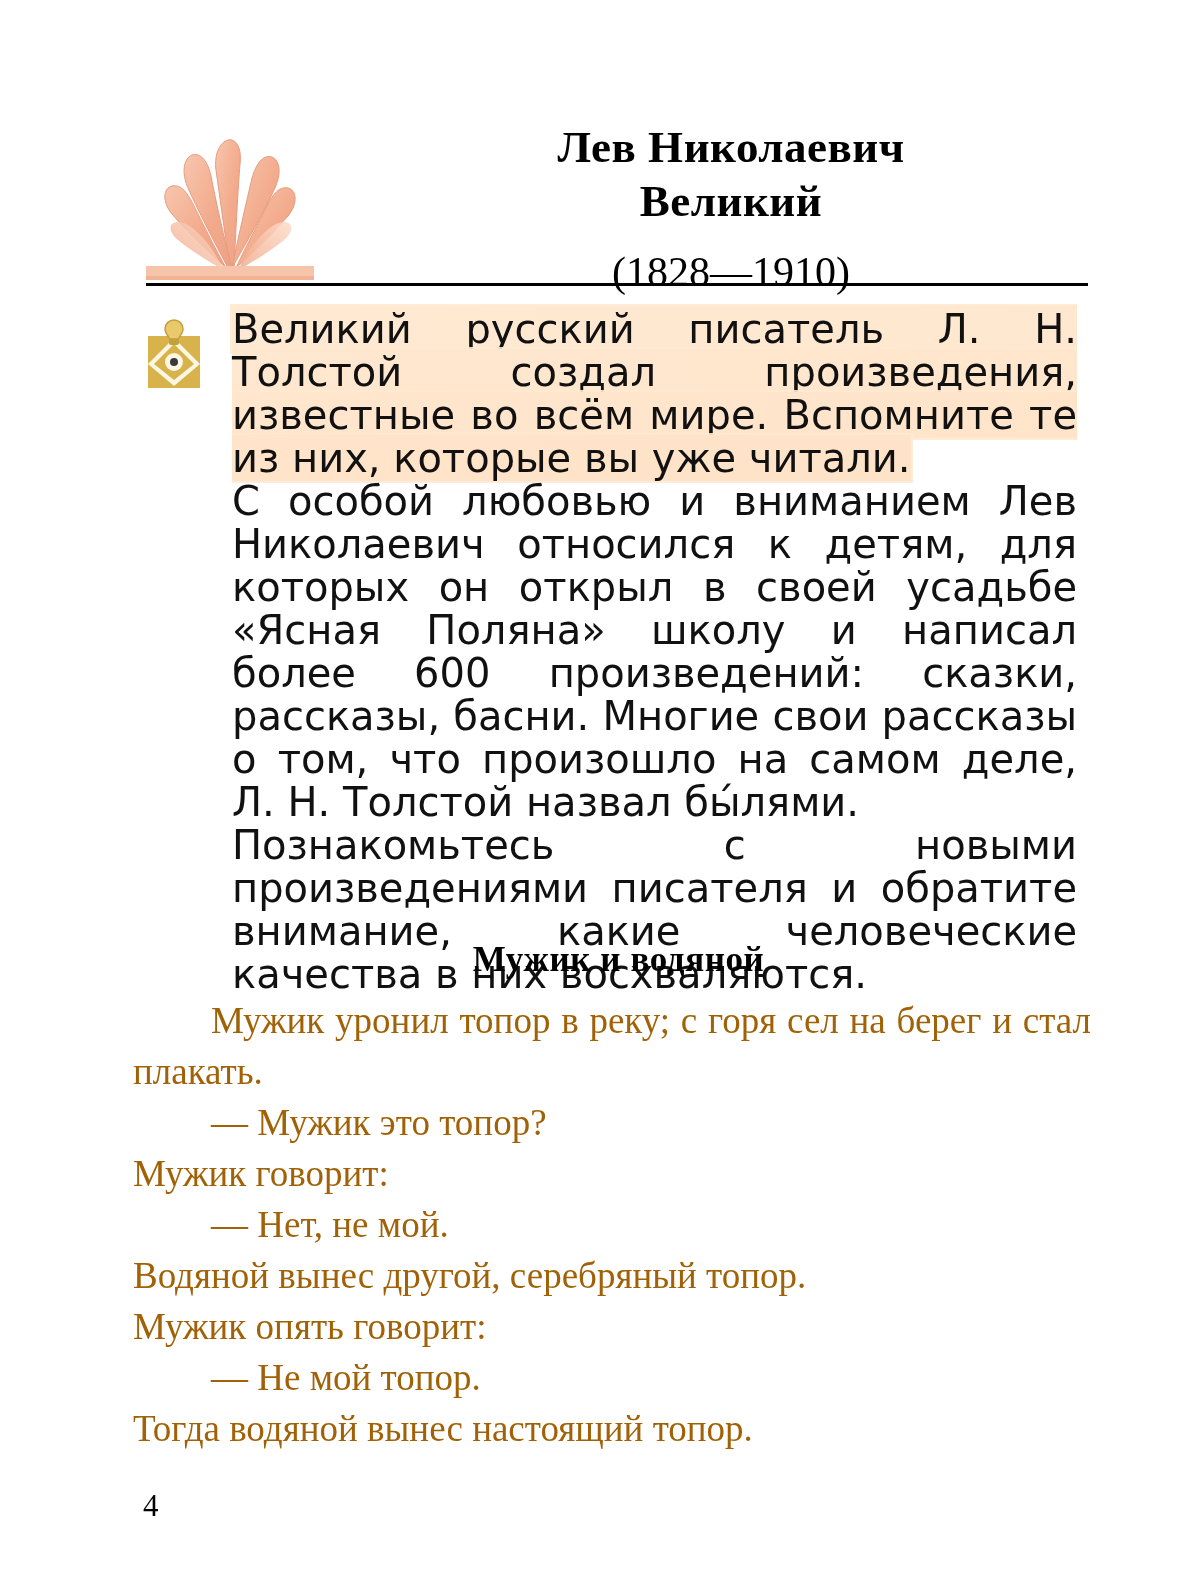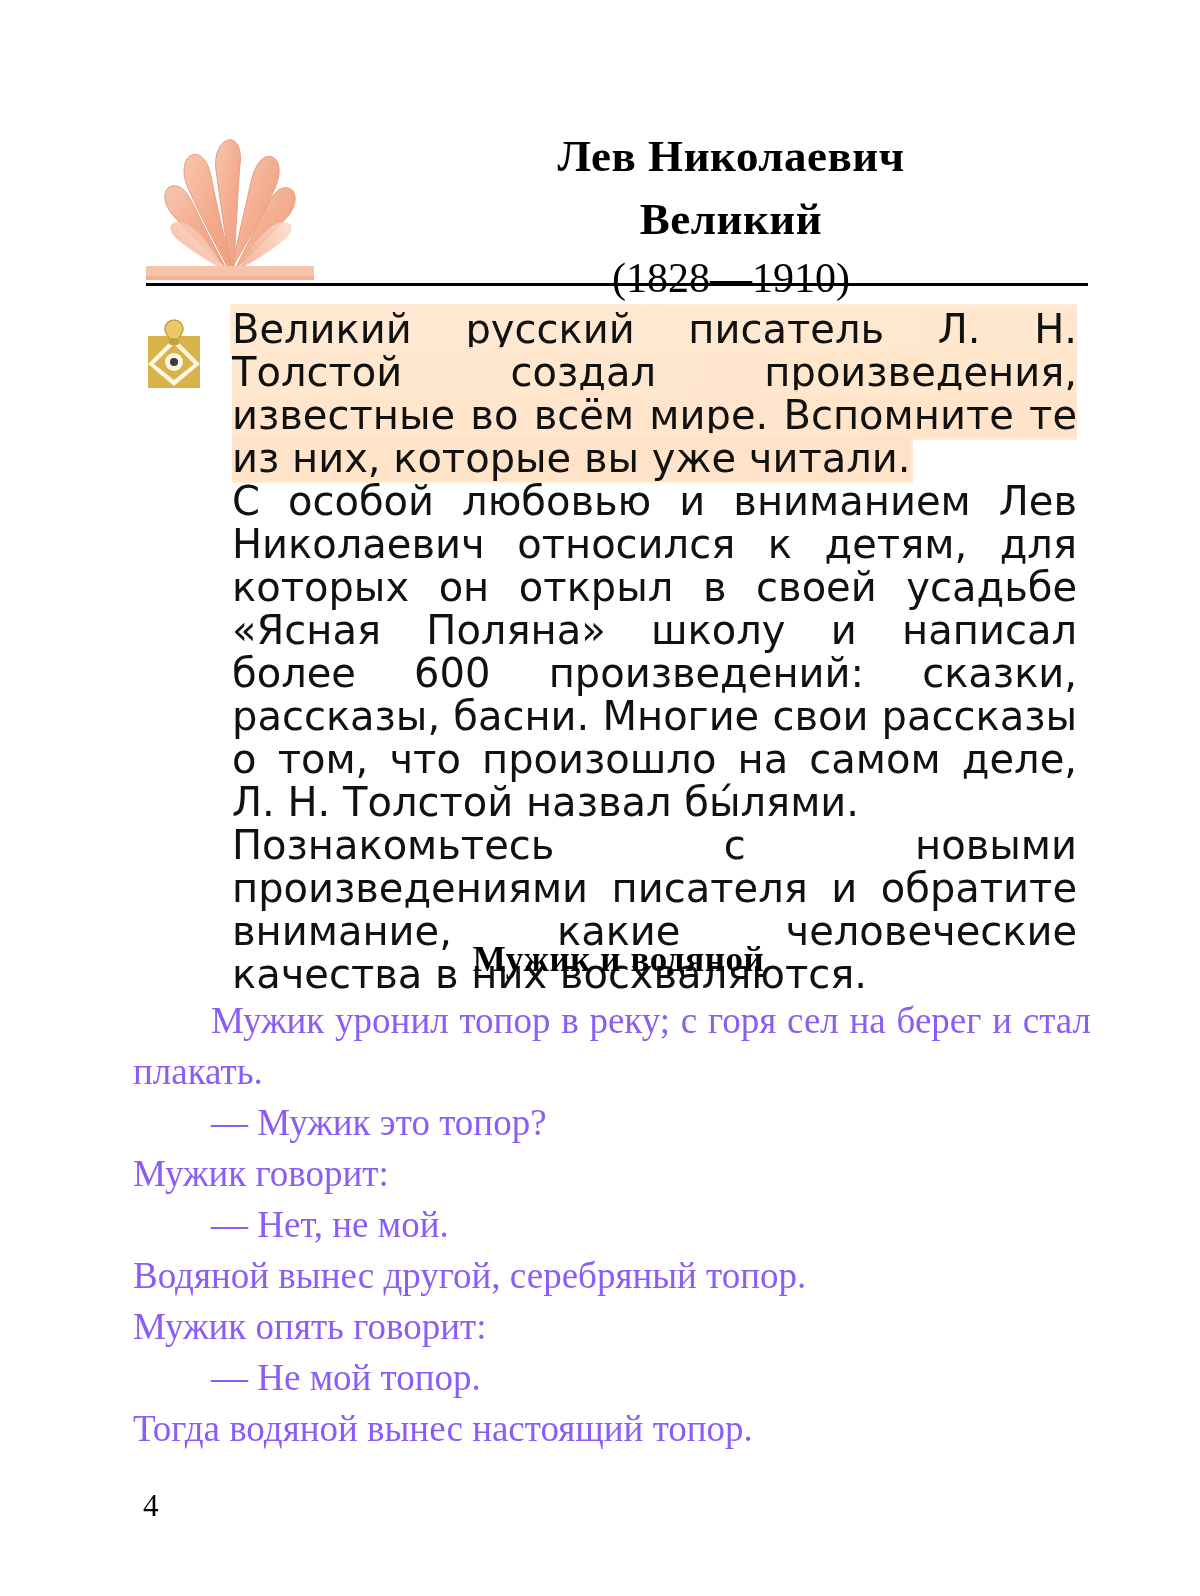--- a/index.html
+++ b/index.html
@@ -48,27 +48,26 @@
     width: 714px;
     text-align: center;
   }
   .author-name {
     font-family: "Liberation Serif", serif;
     font-weight: bold;
     font-size: 45px;
     line-height: 54px;
     letter-spacing: 0.5px;
     color: #000;
-    margin-top: 9px;
   }
   .author-years {
     font-family: "Liberation Serif", serif;
     font-size: 42px;
     line-height: 56px;
-    margin-top: 4px;
+    margin-top: 16px;
     color: #000;
   }
 
   .header-rule {
     position: absolute;
     left: 146px;
     top: 283px;
     width: 942px;
     height: 3px;
     background: #000;
@@ -122,21 +121,21 @@
     letter-spacing: 0.6px;
   }
   .story-body {
     position: absolute;
     left: 133px;
     top: 995px;
     width: 958px;
     font-family: "Liberation Serif", serif;
     font-size: 37px;
     line-height: 51px;
-    color: #8b5cf6;
+    color: #a16207;
   }
   .story-body p {
     margin: 0;
     text-align: justify;
     text-justify: inter-word;
   }
   .story-body p.indent { text-indent: 78px; }
   .story-body p.noindent { text-indent: 0; }
 
   

